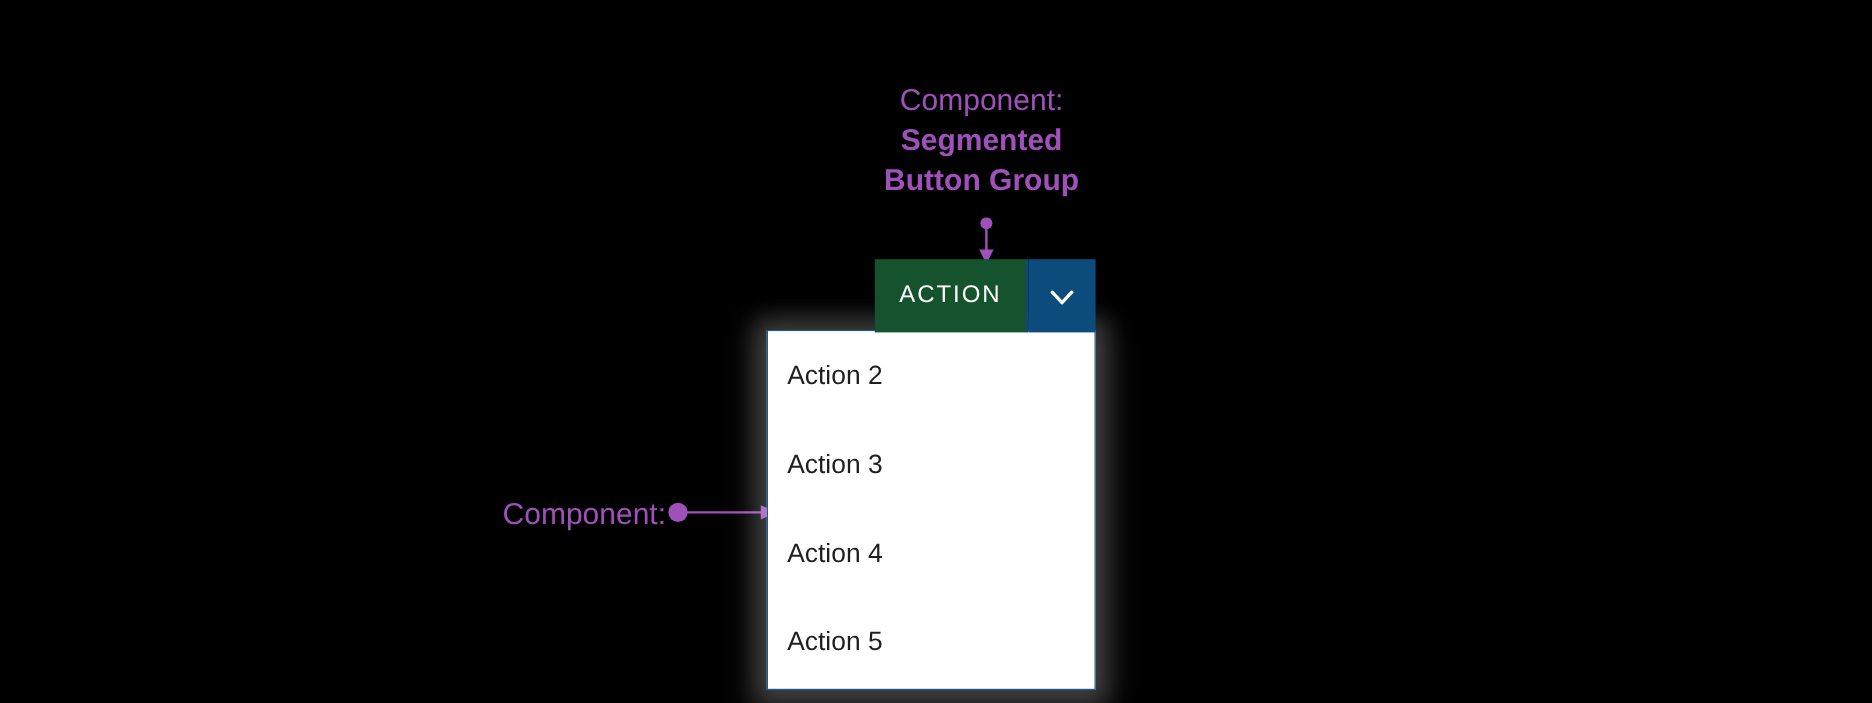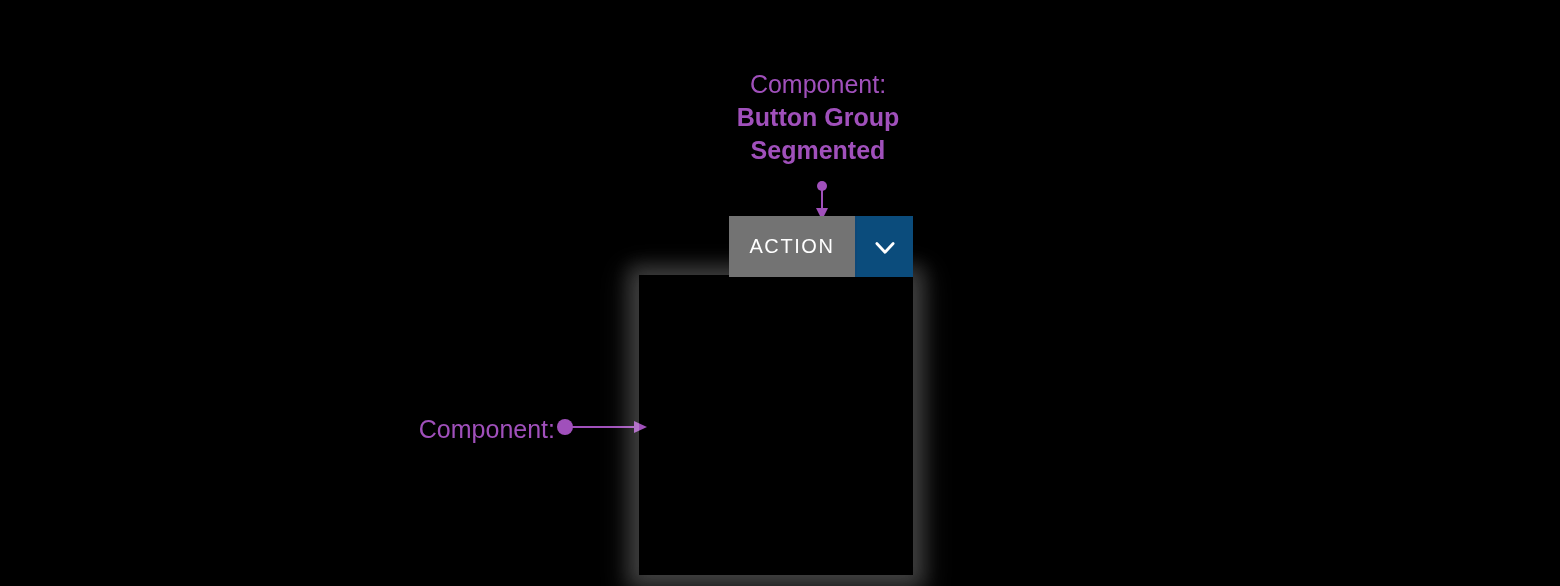--- a/index.html
+++ b/index.html
@@ -89,21 +89,21 @@
   .segmented-group {
     position: absolute;
     left: 729px;
     top: 178px;
     height: 61px;
     display: flex;
     align-items: stretch;
     z-index: 5;
   }
   .seg-primary {
-    background: #737373;
+    background: #14532d;
     color: #ffffff;
     font-size: 20px;
     letter-spacing: 1.6px;
     font-weight: 400;
     display: flex;
     align-items: center;
     justify-content: center;
     padding: 4px 19px;
     min-width: 126px;
     border: none;
@@ -168,22 +168,22 @@
     background: #ffffff;
   }
 </style>
 </head>
 <body>
 
 <div id="stage">
 
   <div class="annotation-top">
     <span class="ann-label">Component:</span>
+    <span class="ann-value">Segmented</span>
     <span class="ann-value">Button Group</span>
-    <span class="ann-value">Segmented</span>
   </div>
 
   <svg class="connector-top" viewBox="0 0 20 40" width="20" height="40">
     <circle cx="10" cy="5" r="5" fill="#a050bb"></circle>
     <line x1="10" y1="6" x2="10" y2="30" stroke="#a050bb" stroke-width="2"></line>
     <polygon points="10,39 4,27 16,27" fill="#a050bb"></polygon>
   </svg>
 
   <div class="annotation-left">
     <span class="ann-label">Component:</span>
@@ -202,14 +202,30 @@
       <span>
         <svg viewBox="0 0 24 24" width="28" height="28" fill="none" stroke="#ffffff" stroke-width="2.4" stroke-linecap="round" stroke-linejoin="round">
           <polyline points="5,9 12,16.5 19,9"></polyline>
         </svg>
       </span>
     </button>
   </div>
 
   <div class="menu-shadow"></div>
 
+  <div class="menu">
+    <ul class="menu-list">
+      <li class="menu-item">
+        <span>Action 2</span>
+      </li>
+      <li class="menu-item">
+        <span>Action 3</span>
+      </li>
+      <li class="menu-item">
+        <span>Action 4</span>
+      </li>
+      <li class="menu-item">
+        <span>Action 5</span>
+      </li>
+    </ul>
+  </div>
 
 </div>
 
 </body></html>

